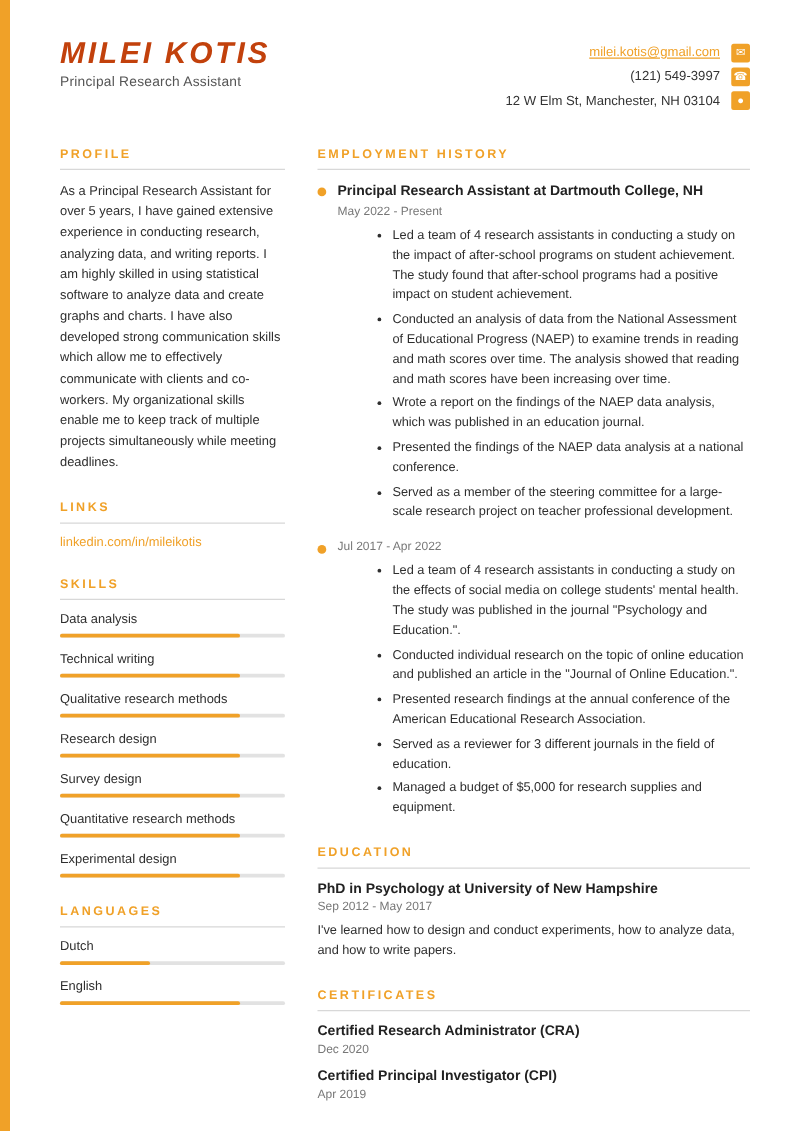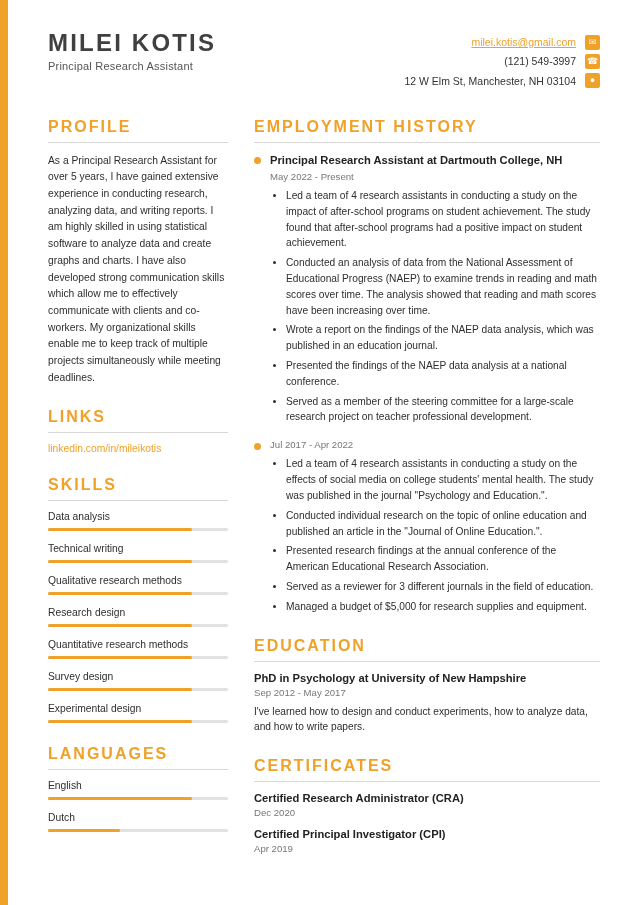--- a/index.html
+++ b/index.html
@@ -36,23 +36,24 @@
     display: flex;
     justify-content: space-between;
     align-items: flex-start;
     padding-left: 8px;
     margin-bottom: 26px;
   }
   .name {
     font-size: 24px;
     letter-spacing: 2.2px;
     font-weight: bold;
-    color: #404040;
+    color: #c2410c;
     line-height: 1.1;
     margin: 0 0 4px 0;
+    font-style: italic;
   }
   .job-title {
     font-size: 11px;
     color: #555;
     letter-spacing: 0.2px;
   }
   .contact {
     text-align: right;
     font-size: 10.5px;
     color: #333;
@@ -91,21 +92,21 @@
   
   .columns {
     display: flex;
     gap: 26px;
     padding-left: 8px;
   }
   .col-left { width: 180px; flex: 0 0 180px; }
   .col-right { flex: 1 1 auto; }
 
   .sec-title {
-    font-size: 16px;
+    font-size: 10px;
     font-weight: bold;
     letter-spacing: 2px;
     color: #f0a128;
     text-transform: uppercase;
     margin: 0 0 6px 0;
   }
   .sec-rule {
     height: 1px;
     background: #d8d8d8;
     margin-bottom: 10px;
@@ -175,20 +176,21 @@
   }
   ul.bullets {
     margin: 0;
     padding-left: 16px;
   }
   ul.bullets li {
     font-size: 10.2px;
     line-height: 1.55;
     color: #2e2e2e;
     margin-bottom: 4px;
+    margin-left: 28px;
   }
   .edu-heading, .cert-heading {
     font-size: 11.2px;
     font-weight: bold;
     color: #222;
     margin-bottom: 3px;
   }
   .edu-date, .cert-date {
     font-size: 9.6px;
     color: #777;
@@ -267,53 +269,53 @@
               <div class="bar-fill" style="width:80%"></div>
             </div>
         </div>
         <div class="skill">
           <div class="skill-name">Research design</div>
           <div class="bar-bg">
               <div class="bar-fill" style="width:80%"></div>
             </div>
         </div>
         <div class="skill">
+          <div class="skill-name">Survey design</div>
+          <div class="bar-bg">
+              <div class="bar-fill" style="width:80%"></div>
+            </div>
+        </div>
+        <div class="skill">
           <div class="skill-name">Quantitative research methods</div>
           <div class="bar-bg">
               <div class="bar-fill" style="width:80%"></div>
             </div>
         </div>
         <div class="skill">
-          <div class="skill-name">Survey design</div>
-          <div class="bar-bg">
-              <div class="bar-fill" style="width:80%"></div>
-            </div>
-        </div>
-        <div class="skill">
           <div class="skill-name">Experimental design</div>
           <div class="bar-bg">
               <div class="bar-fill" style="width:80%"></div>
             </div>
         </div>
       </div>
 
       <div class="section">
         <div class="sec-title">LANGUAGES</div>
         <div class="sec-rule"></div>
 
         <div class="skill">
+          <div class="skill-name">Dutch</div>
+          <div class="bar-bg">
+              <div class="bar-fill" style="width:40%"></div>
+            </div>
+        </div>
+        <div class="skill">
           <div class="skill-name">English</div>
           <div class="bar-bg">
               <div class="bar-fill" style="width:80%"></div>
-            </div>
-        </div>
-        <div class="skill">
-          <div class="skill-name">Dutch</div>
-          <div class="bar-bg">
-              <div class="bar-fill" style="width:40%"></div>
             </div>
         </div>
       </div>
 
     </div>
 
     <div class="col-right">
 
       <div class="section">
         <div class="sec-title">EMPLOYMENT HISTORY</div>

